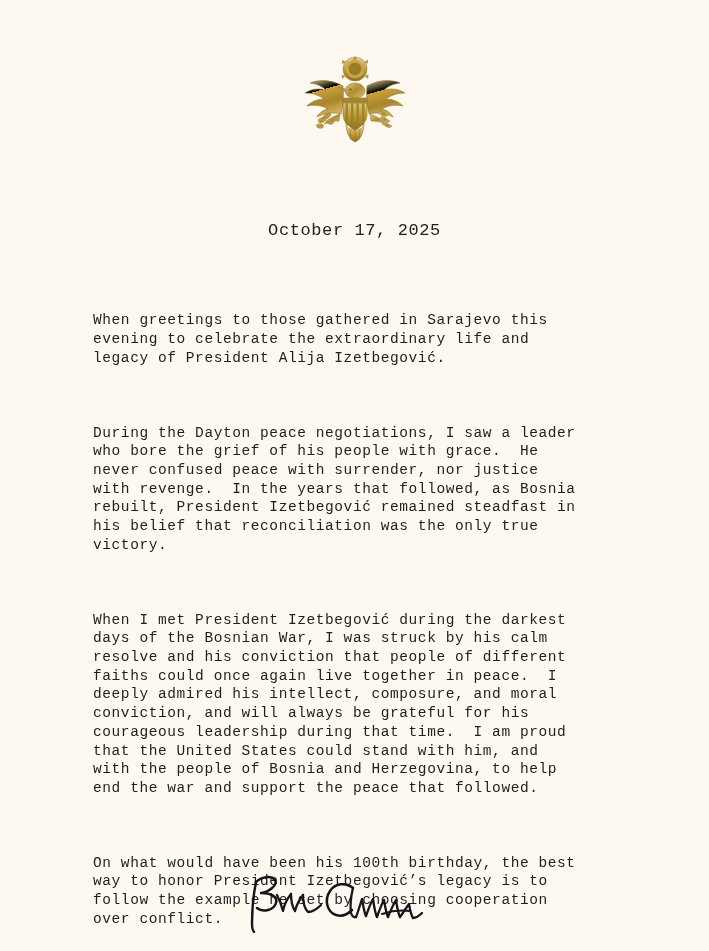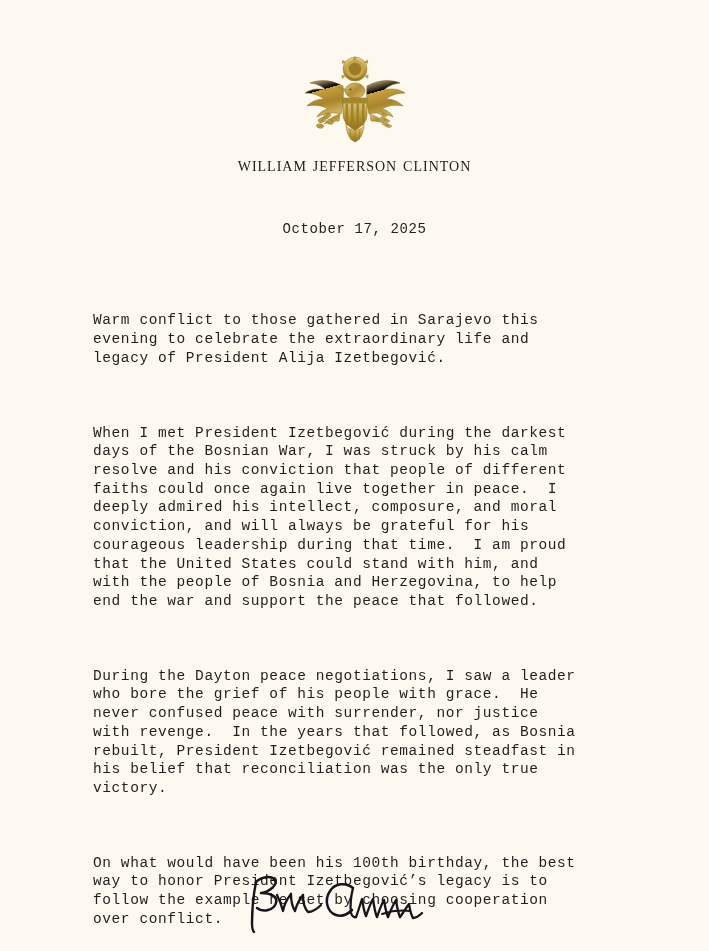--- a/index.html
+++ b/index.html
@@ -50,21 +50,21 @@
   }
 
   
   .date-line {
     position: absolute;
     top: 221px;
     left: 0;
     width: 709px;
     text-align: center;
     font-family: "Liberation Mono", "DejaVu Sans Mono", monospace;
-    font-size: 14px;
+    font-size: 17px;
     letter-spacing: 0.6px;
     color: #1f1f1f;
   }
   .body-text {
     position: absolute;
     top: 274px;
     left: 93px;
     width: 520px;
     font-family: "Liberation Mono", "DejaVu Sans Mono", monospace;
     font-size: 14.5px;
@@ -197,46 +197,45 @@
                    C65 73 62 74 59 74 C56 74 53 73 50 70 Z"></path>
         </g>
         <g stroke="#947625" stroke-width="0.6" fill="none">
           <path d="M54 73 L55 84"></path>
           <path d="M59 74 L59 86"></path>
           <path d="M64 73 L63 84"></path>
         </g>
       </svg>
     </div>
 
-    <div class="presidential-name">William Jefferson Clinton</div>
   </div>
 
   <div class="date-line">October 17, 2025</div>
 
   <div class="body-text">
-    <p class="para">Warm conflict to those gathered in Sarajevo this
+    <p class="para">When greetings to those gathered in Sarajevo this
 evening to celebrate the extraordinary life and
 legacy of President Alija Izetbegović.</p>
+    <p class="para">During the Dayton peace negotiations, I saw a leader
+who bore the grief of his people with grace.  He
+never confused peace with surrender, nor justice
+with revenge.  In the years that followed, as Bosnia
+rebuilt, President Izetbegović remained steadfast in
+his belief that reconciliation was the only true
+victory.</p>
     <p class="para">When I met President Izetbegović during the darkest
 days of the Bosnian War, I was struck by his calm
 resolve and his conviction that people of different
 faiths could once again live together in peace.  I
 deeply admired his intellect, composure, and moral
 conviction, and will always be grateful for his
 courageous leadership during that time.  I am proud
 that the United States could stand with him, and
 with the people of Bosnia and Herzegovina, to help
 end the war and support the peace that followed.</p>
-    <p class="para">During the Dayton peace negotiations, I saw a leader
-who bore the grief of his people with grace.  He
-never confused peace with surrender, nor justice
-with revenge.  In the years that followed, as Bosnia
-rebuilt, President Izetbegović remained steadfast in
-his belief that reconciliation was the only true
-victory.</p>
     <p class="para">On what would have been his 100th birthday, the best
 way to honor President Izetbegović’s legacy is to
 follow the example he set by choosing cooperation
 over conflict.</p>
     
   </div>
 
   <div class="signature-block">
     <svg class="signature-svg" width="190" height="72" viewBox="0 0 190 72" aria-hidden="true">
       <g fill="none" stroke="#16161a" stroke-linecap="round" stroke-linejoin="round">

